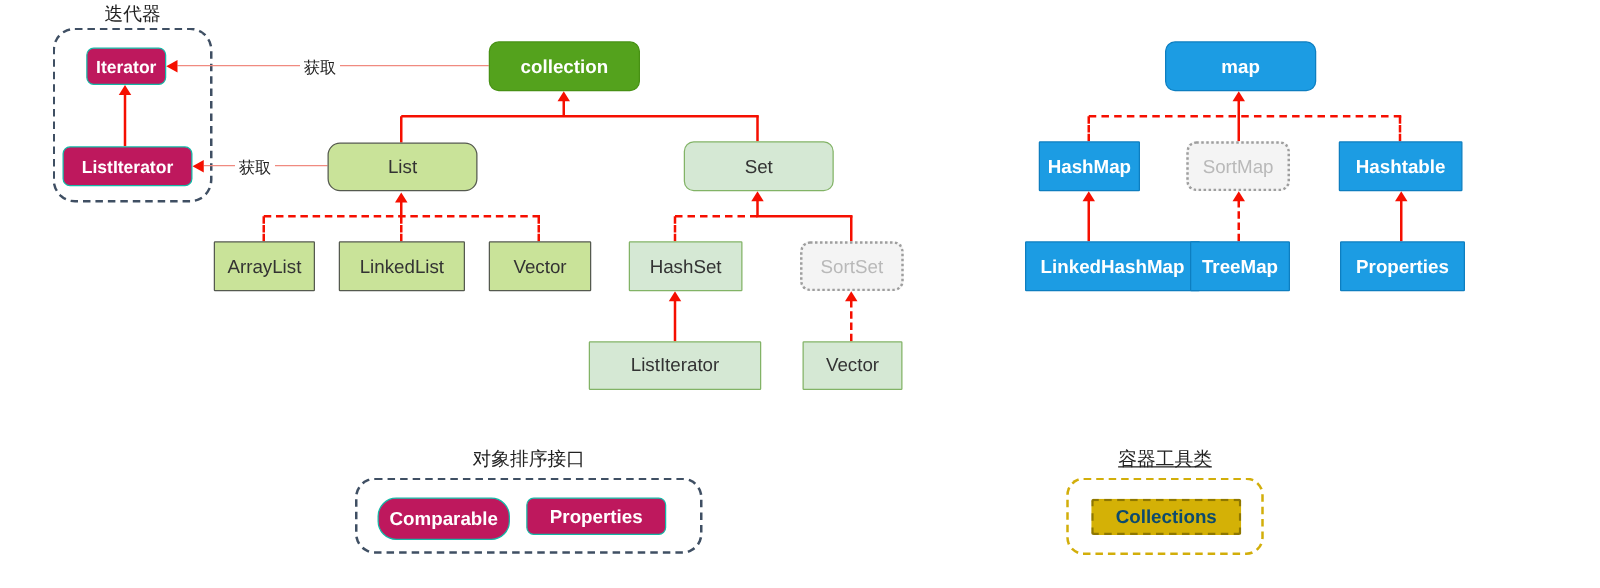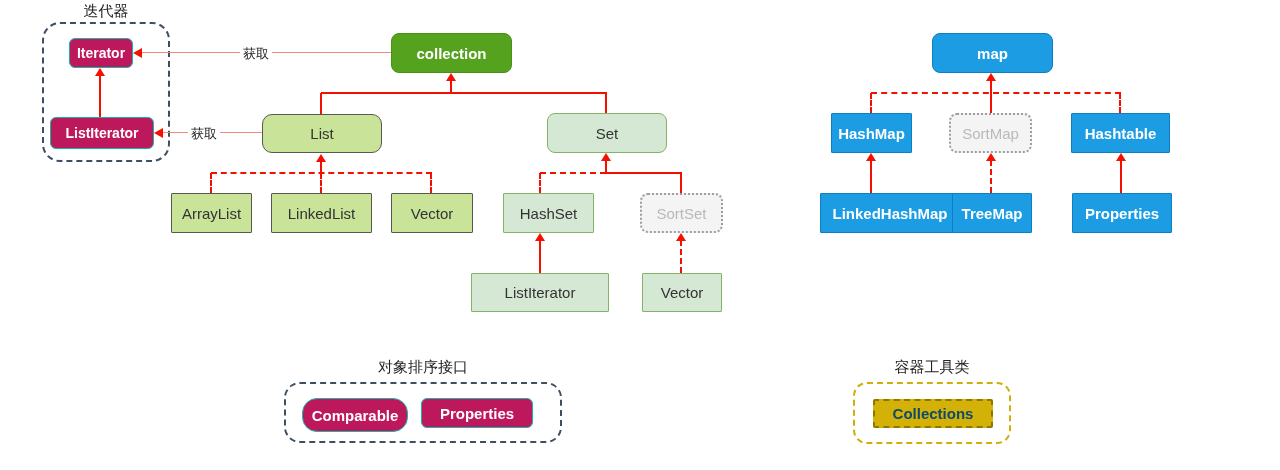--- a/index.html
+++ b/index.html
@@ -62,21 +62,21 @@
   #n-comparable{left:302px;top:398px;width:106px;height:34px;border-radius:15px;}
   #n-comparator{left:421px;top:398px;width:112px;height:30px;}
   #n-collections{left:873px;top:399px;width:120px;height:29px;}
 
   
   #g-iterator{left:42px;top:22px;width:128px;height:140px;}
   #g-sorting{left:284px;top:382px;width:278px;height:61px;border-radius:16px;}
   #g-utility{left:853px;top:382px;width:158px;height:62px;}
   #t-iterator{left:42px;top:2px;width:128px;}
   #t-sorting{left:284px;top:358px;width:278px;}
-  #t-utility{left:853px;top:358px;width:158px;}
+  #t-utility{left:853px;top:358px;width:158px;text-decoration:underline;}
 
   
   
   #e-li-it-line{left:99px;top:75px;height:42px;}
   #e-li-it-head{left:95px;top:68px;}
   
   #e-col-it-line{left:142px;top:52px;width:249px;}
   #e-col-it-head{left:133px;top:48px;}
   #e-lbl-top{left:240px;top:45px;}
   

